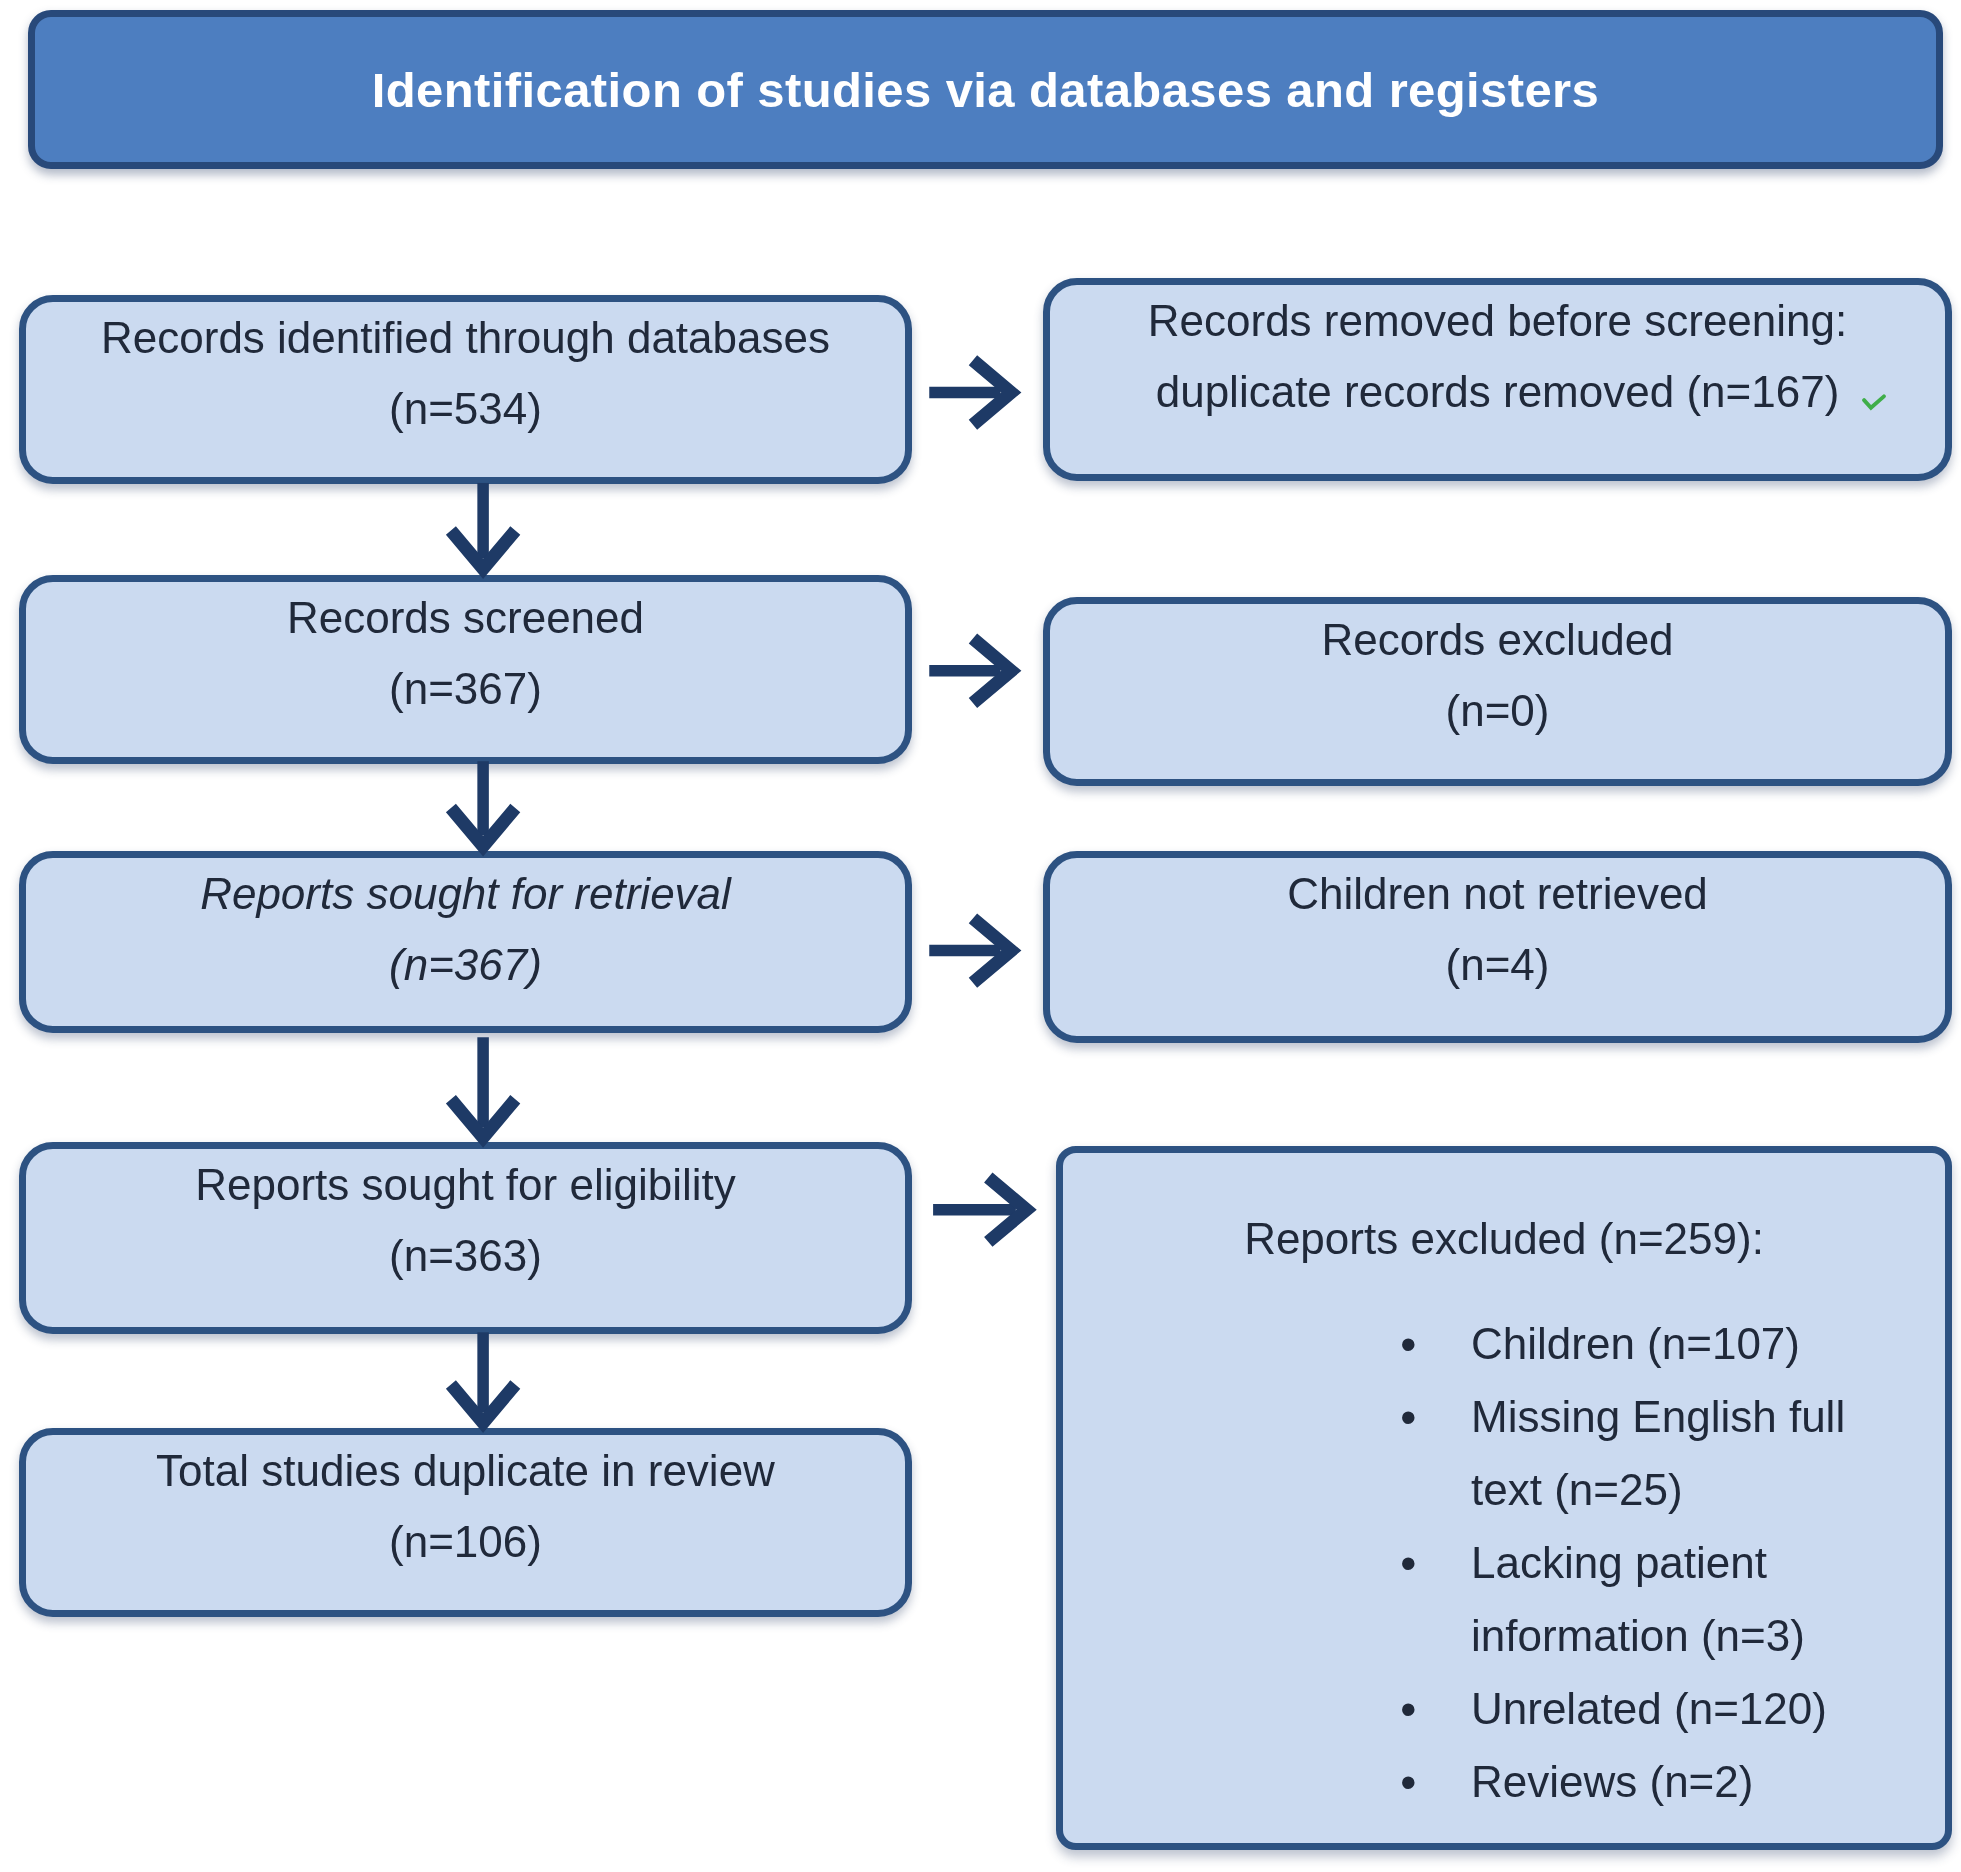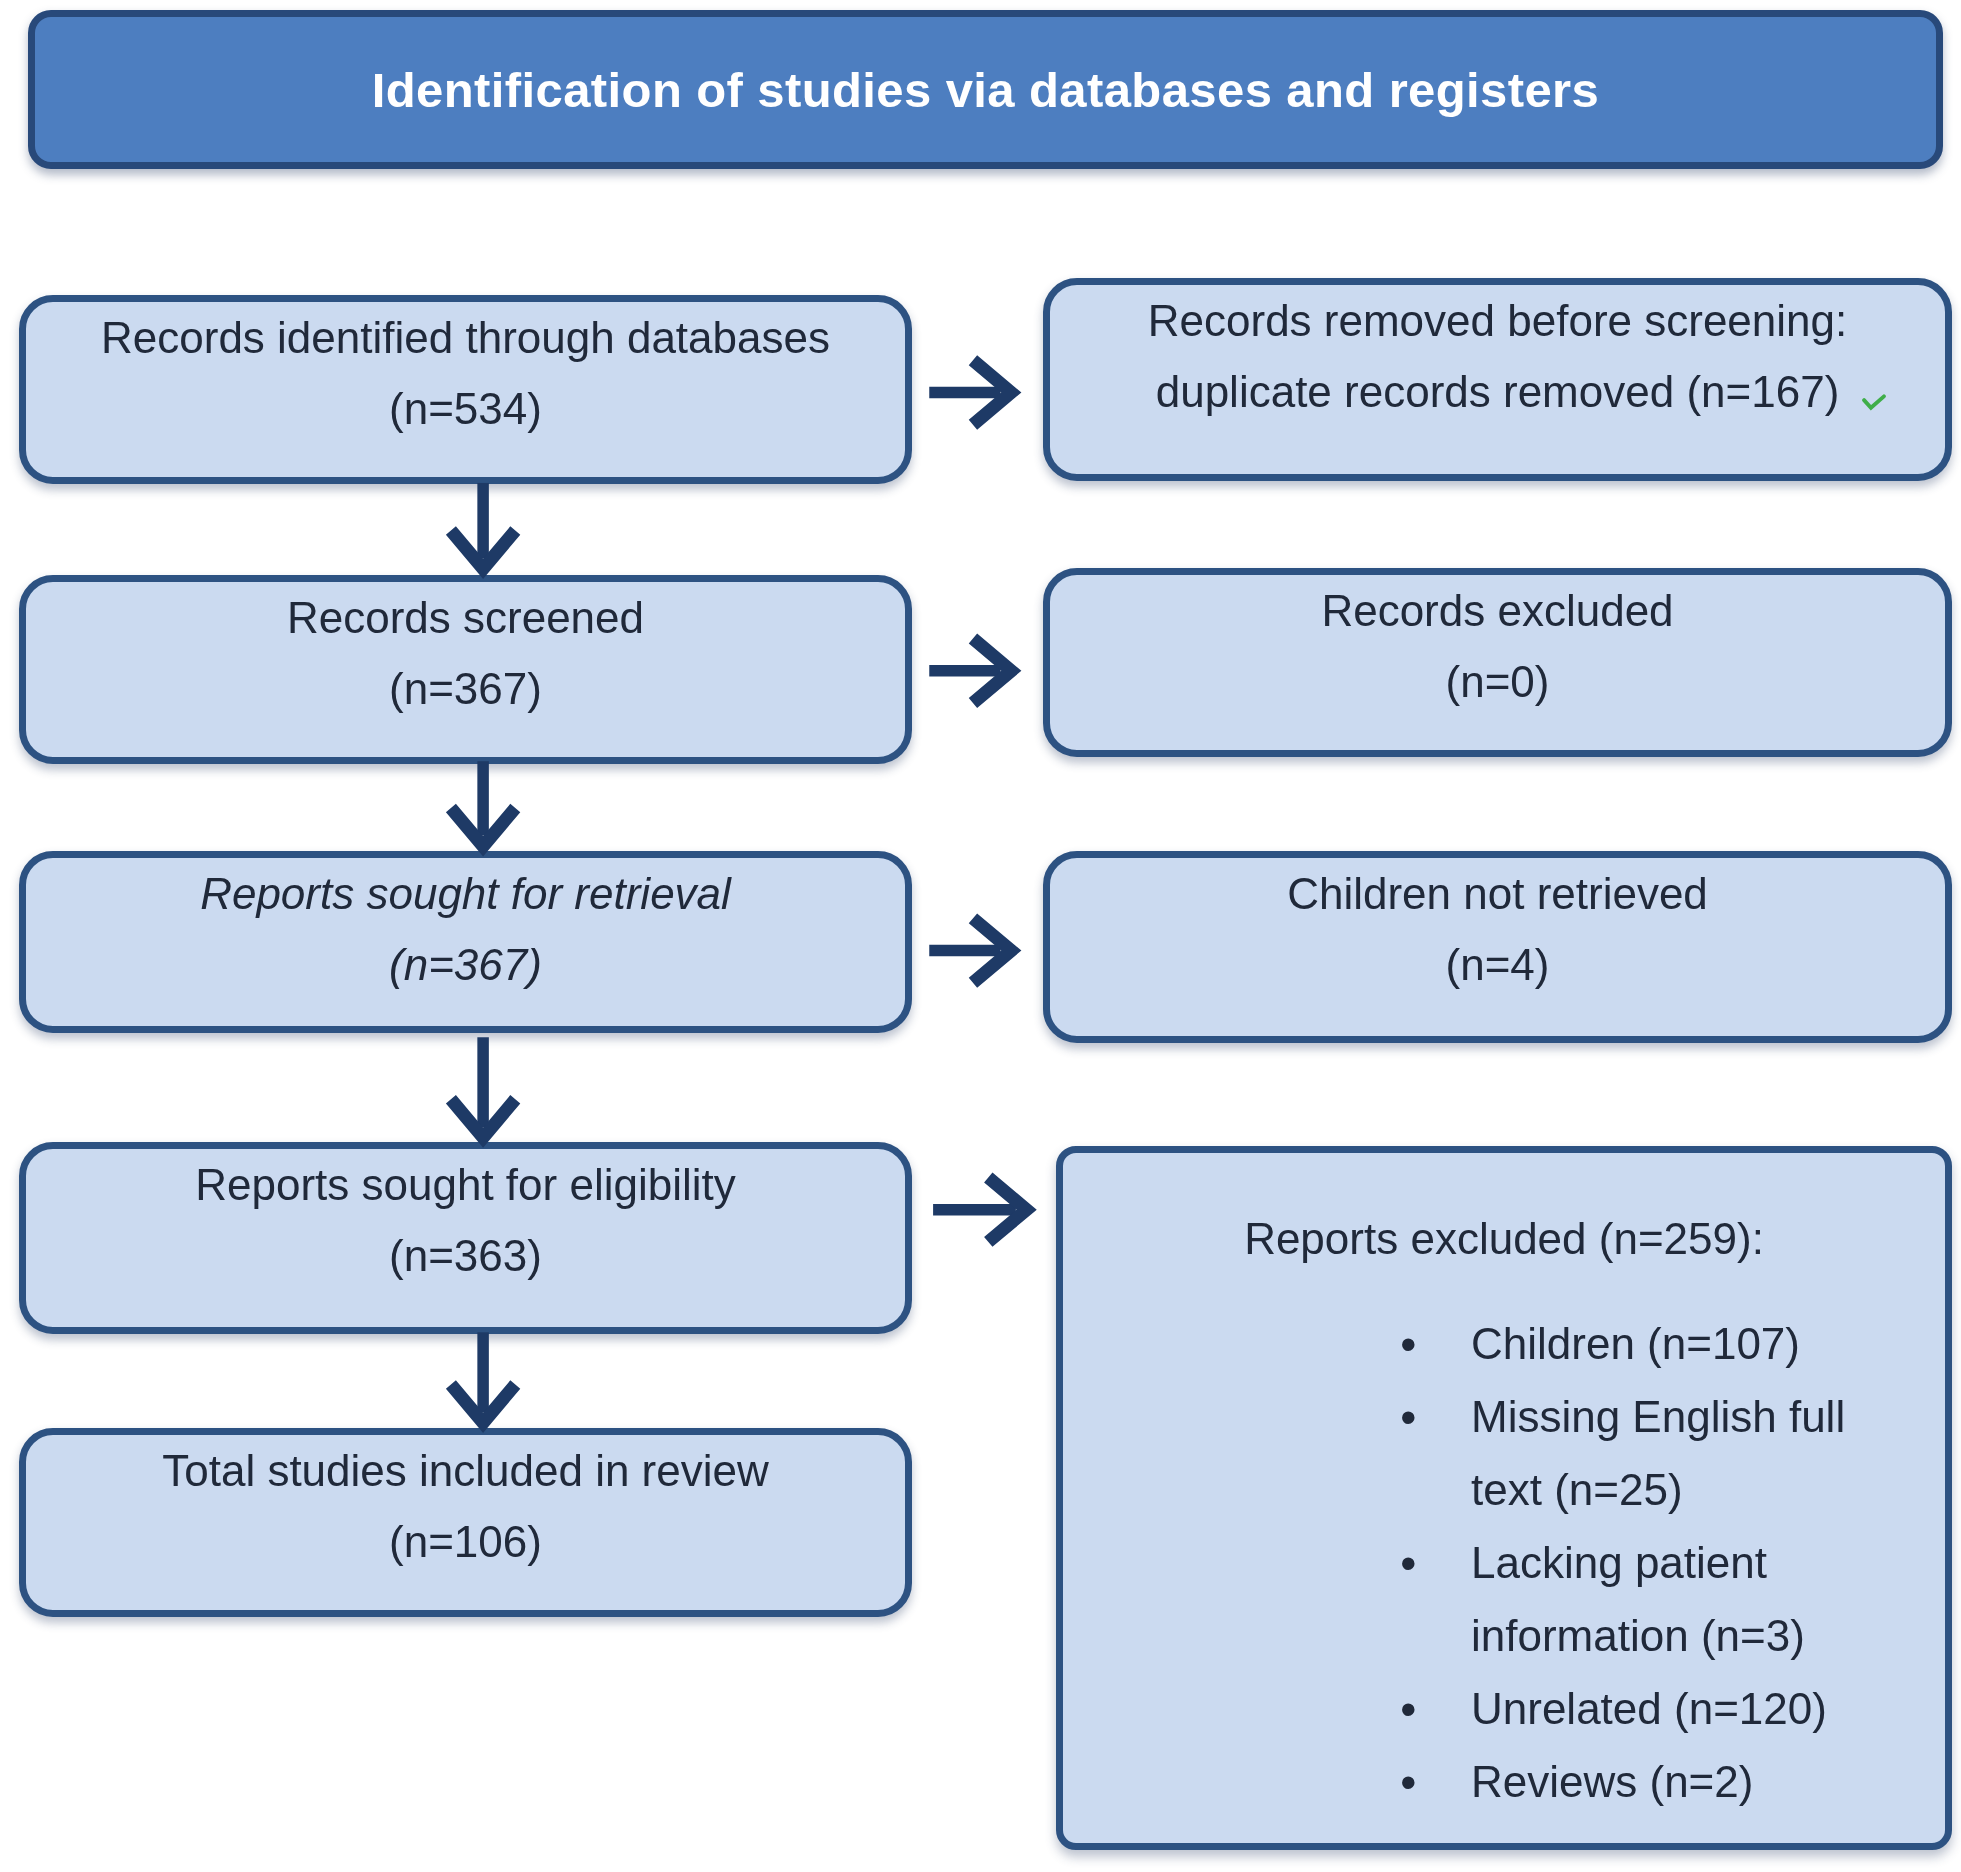--- a/index.html
+++ b/index.html
@@ -51,21 +51,21 @@
 
   
   .b-identified { left: 19px;  top: 295px;  width: 893px; height: 189px; }
   .b-screened   { left: 19px;  top: 575px;  width: 893px; height: 189px; }
   .b-retrieval  { left: 19px;  top: 851px; width: 893px; height: 182px; font-style: italic; }
   .b-eligible   { left: 19px;  top: 1142px; width: 893px; height: 192px; }
   .b-included   { left: 19px;  top: 1428px; width: 893px; height: 189px; }
 
   
   .b-removed    { left: 1043px; top: 278px;  width: 909px; height: 203px; }
-  .b-excluded0  { left: 1043px; top: 568px;  width: 909px; height: 189px; }
+  .b-excluded0  { left: 1043px; top: 597px;  width: 909px; height: 189px; }
   .b-notretr    { left: 1043px; top: 851px; width: 909px; height: 192px; }
 
   
   .b-reports-excluded {
     position: absolute;
     left: 1056px; top: 1146px;
     width: 896px; height: 704px;
     box-sizing: border-box;
     background: var(--box-fill, #cbdaf0);
     border: 7.7px solid var(--box-border, #2d5282);
@@ -136,21 +136,21 @@
     <div class="line">Reports sought for retrieval</div>
     <div class="line">(n=367)</div>
   </div>
 
   <div class="fbox b-eligible">
     <div class="line">Reports sought for eligibility</div>
     <div class="line">(n=363)</div>
   </div>
 
   <div class="fbox b-included">
-    <div class="line">Total studies included in review</div>
+    <div class="line">Total studies duplicate in review</div>
     <div class="line">(n=106)</div>
   </div>
 
   <div class="fbox b-removed">
     <div class="line">Records removed before screening:</div>
     <div class="line">duplicate records removed (n=167)</div>
     <svg class="proof-mark" viewBox="0 0 34 24">
       <path d="M4 8 L13 18 L30 3" stroke="#3fae49" stroke-width="5" fill="none" stroke-linecap="round"></path>
     </svg>
   </div>

